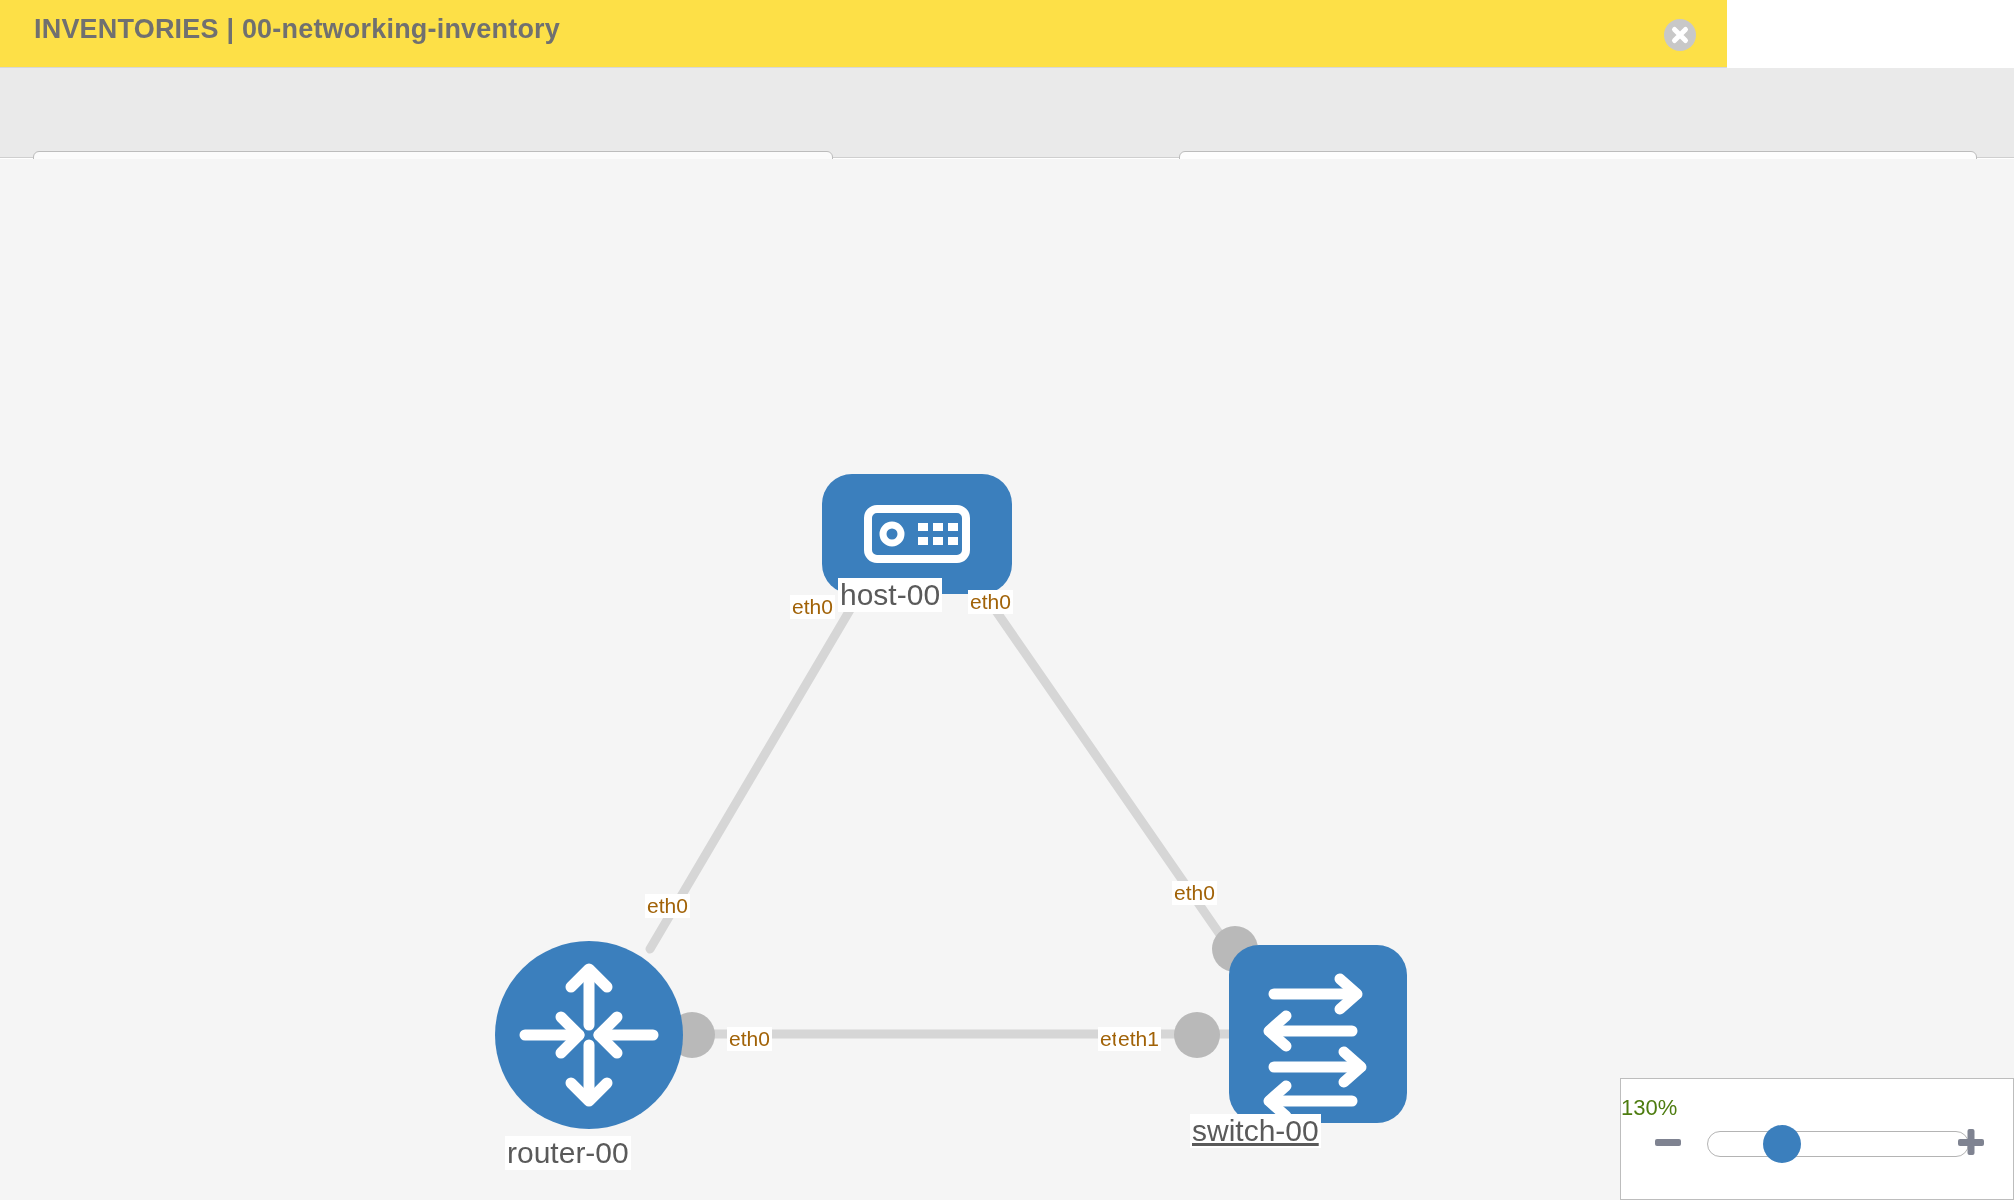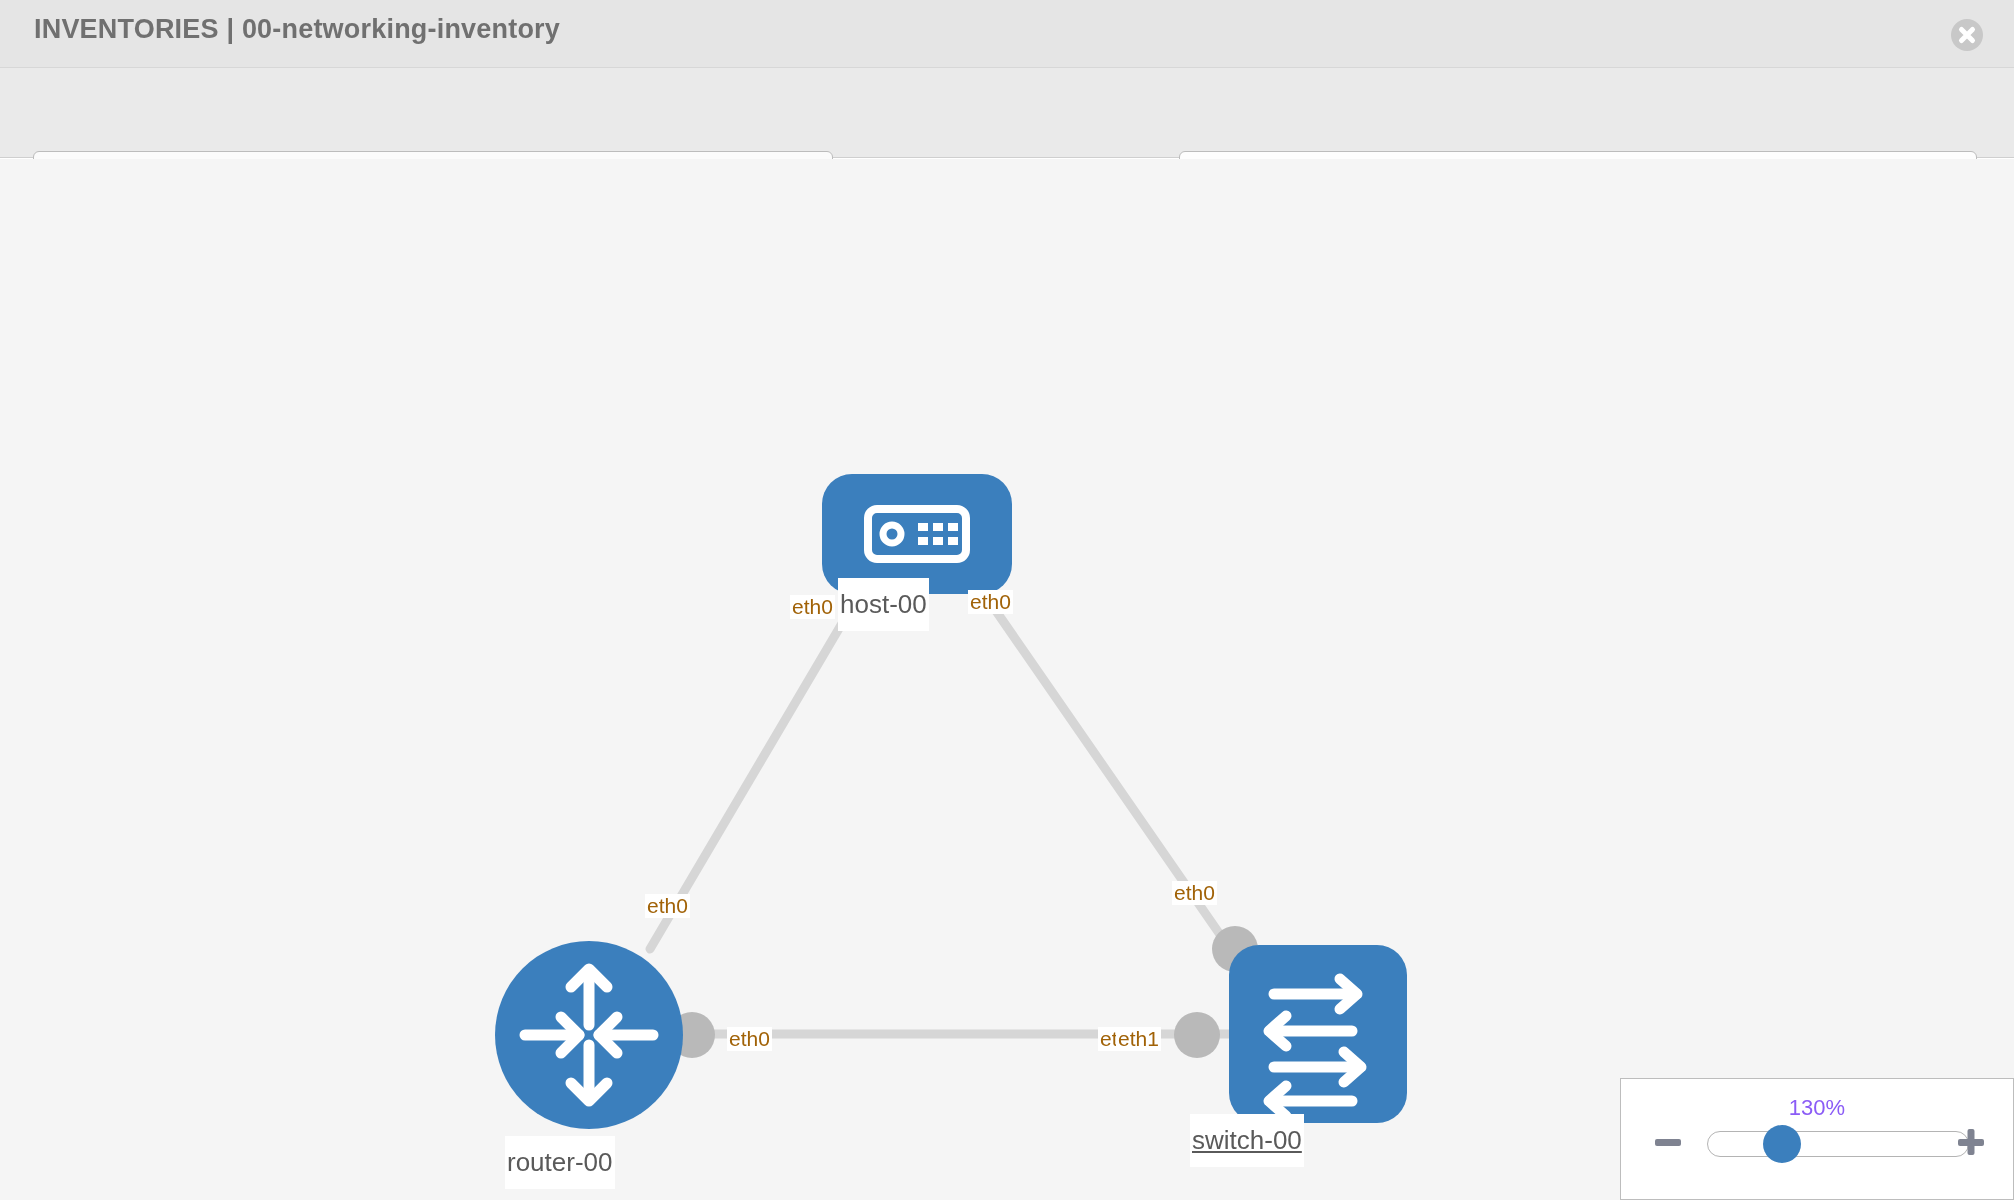--- a/index.html
+++ b/index.html
@@ -14,22 +14,22 @@
   #app {
     position: relative;
     width: 2014px; height: 1200px;
     background: #ffffff;
   }
 
   
   .header {
     position: absolute;
     left: 0; top: 0;
-    width: 2014px; height: 68px;
-    background: #e5e5e5;
+    width: 1727px; height: 68px;
+    background: #fde047;
     border-bottom: 1px solid #d7d7d7;
     padding-left: 32px;
   }
   .header-title {
     position: absolute;
     left: 34px; top: 14px;
     font-size: 27px;
     font-weight: bold;
     color: #707070;
     letter-spacing: 0.2px;
@@ -105,24 +105,24 @@
     position: absolute;
     left: 0; top: 159px;
     width: 2014px; height: 1041px;
     background: #f5f5f5;
     overflow: hidden;
   }
   .canvas svg { position: absolute; left: 0; top: 0; }
 
   .node-label {
     position: absolute;
-    font-size: 26px;
+    font-size: 30px;
     color: #5a5a5a;
     background: #ffffff;
-    padding: 11px 2px;
+    padding: 0 2px;
     white-space: nowrap;
   }
   .edge-label {
     position: absolute;
     font-size: 21px;
     color: #a16207;
     background: #ffffff;
     padding: 0 2px;
     white-space: nowrap;
   }
@@ -131,23 +131,22 @@
   .zoom-panel {
     position: absolute;
     left: 1620px; top: 1078px;
     width: 394px; height: 122px;
     background: #ffffff;
     border: 1px solid #bdbdbd;
   }
   .zoom-level {
     position: absolute;
     left: 0; right: 0; top: 16px;
-    text-align: center;
     font-size: 22px;
-    color: #8b5cf6;
+    color: #4d7c0f;
   }
   .zoom-minus, .zoom-plus {
     position: absolute;
     top: 47px;
     width: 32px; height: 32px;
     cursor: pointer;
   }
   .zoom-minus { left: 31px; }
   .zoom-plus  { right: 26px; }
   .zoom-track {

